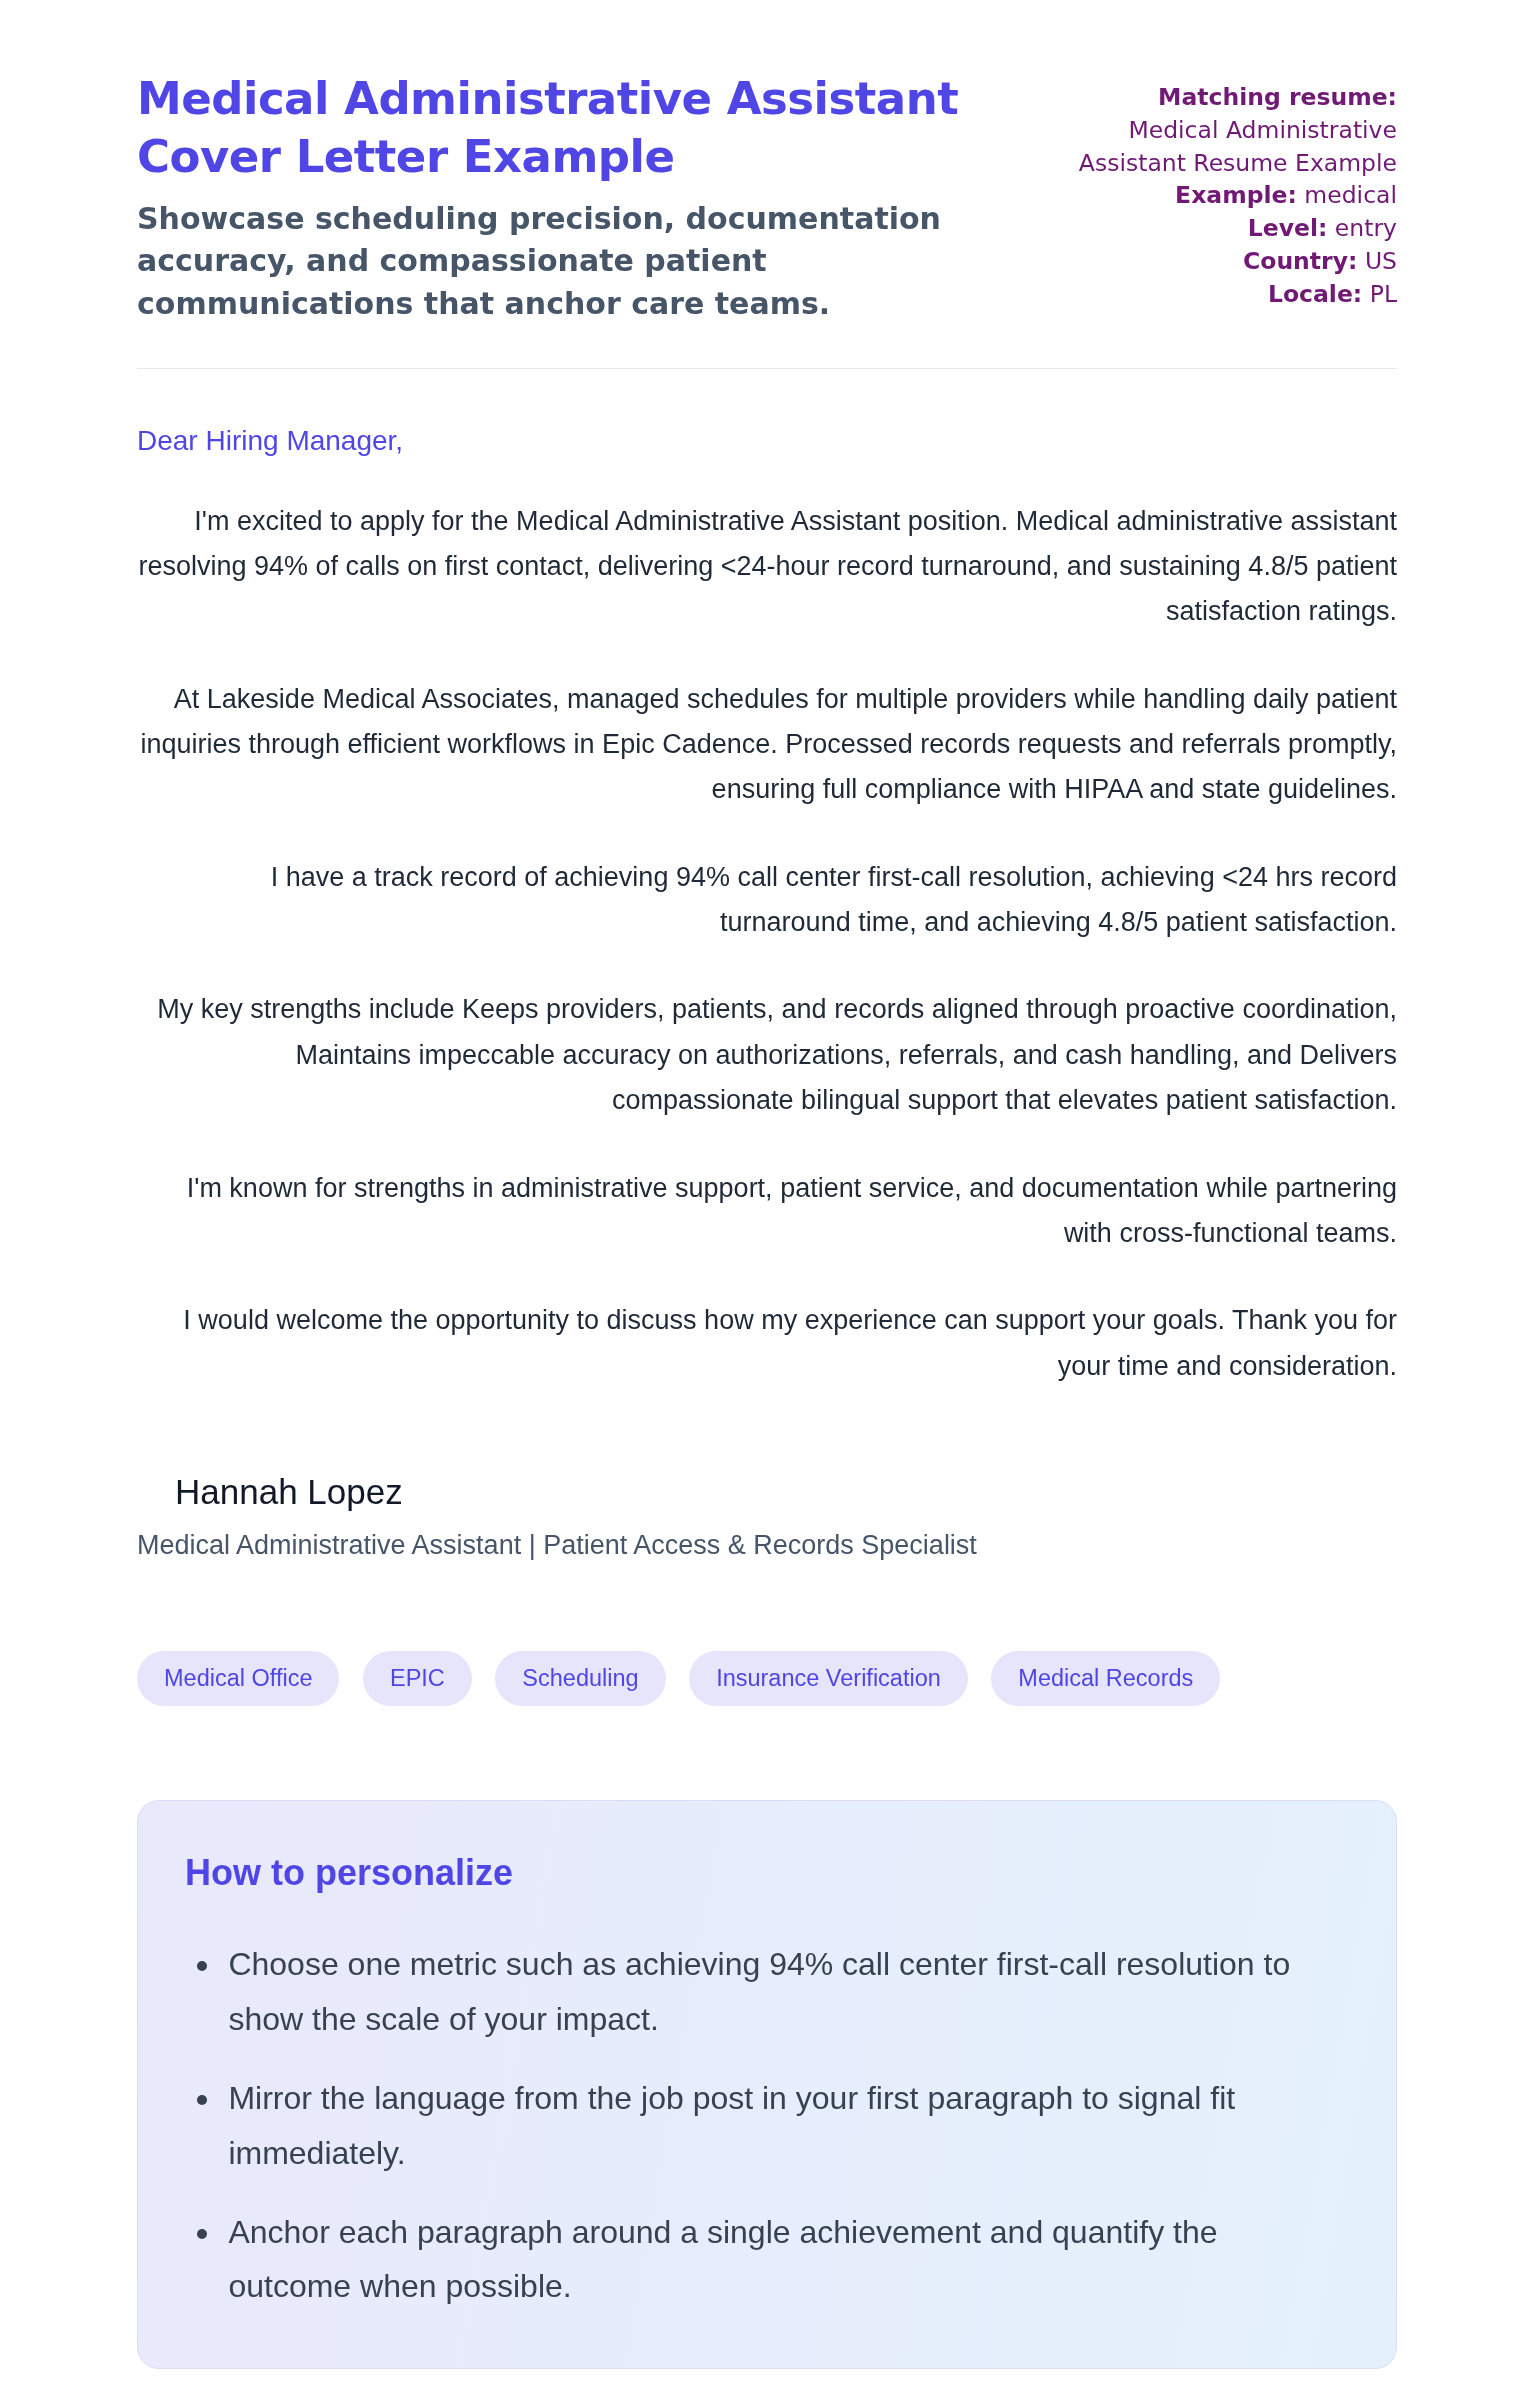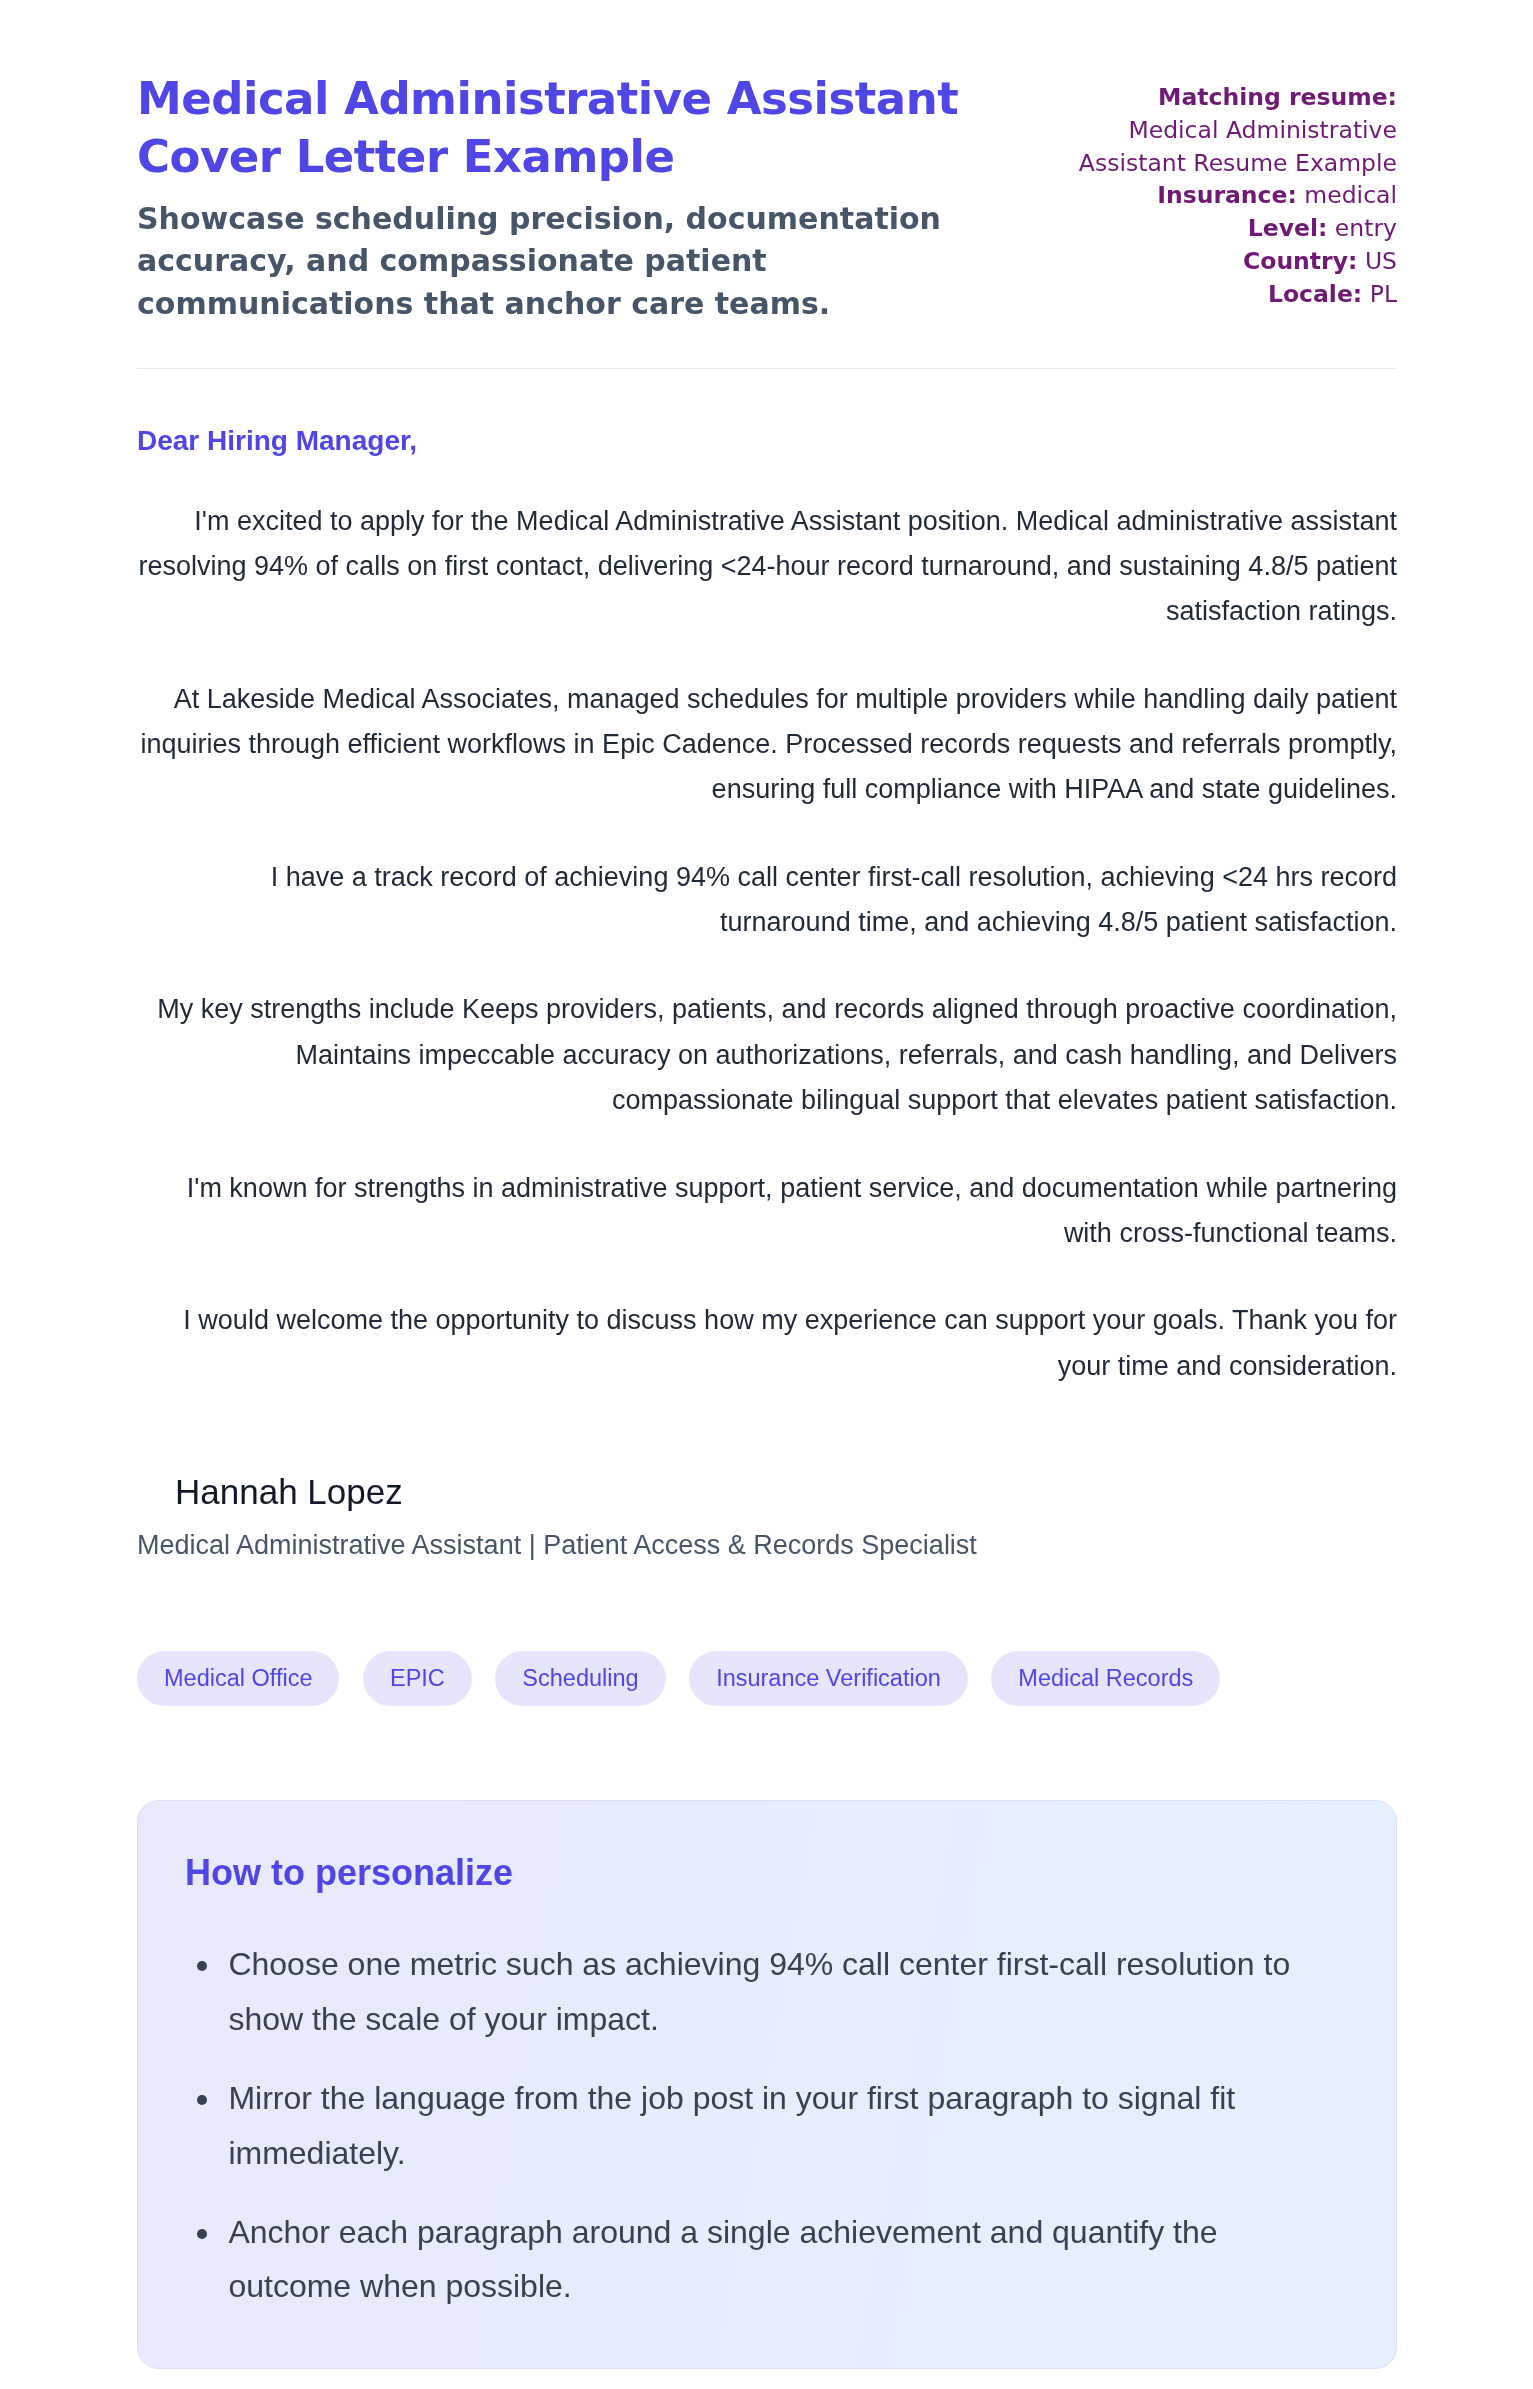--- a/index.html
+++ b/index.html
@@ -53,21 +53,21 @@
   }
   .meta .label { font-weight: bold; }
   .meta-row { margin: 0; }
   .divider {
     border: none;
     border-top: 1.8px solid #e5e7eb;
     margin: 42px 0 0 0;
   }
   .greeting {
     font-size: 28px;
-    font-weight: bold;
+    font-weight: normal;
     color: #4f46e5;
     margin-top: 56px;
   }
   .letter-paragraph {
     font-size: 27px;
     line-height: 1.68;
     color: #1f2937;
     margin: 42px 0;
     text-align: right;
   }
@@ -132,21 +132,21 @@
 <div class="container">
 
   <div class="header">
     <div class="header-left">
       <h1 class="page-title">Medical Administrative Assistant Cover Letter Example</h1>
       <div class="page-subtitle">Showcase scheduling precision, documentation accuracy, and compassionate patient communications that anchor care teams.</div>
     </div>
     <div class="meta">
       <div class="meta-row label">Matching resume:</div>
       <div class="meta-row">Medical Administrative Assistant Resume Example</div>
-      <div class="meta-row"><span class="label">Insurance:</span> <span>medical</span></div>
+      <div class="meta-row"><span class="label">Example:</span> <span>medical</span></div>
       <div class="meta-row"><span class="label">Level:</span> <span>entry</span></div>
       <div class="meta-row"><span class="label">Country:</span> <span>US</span></div>
       <div class="meta-row"><span class="label">Locale:</span> <span>PL</span></div>
     </div>
   </div>
 
   <hr class="divider">
 
   <div class="letter">
     <div class="greeting">Dear Hiring Manager,</div>

